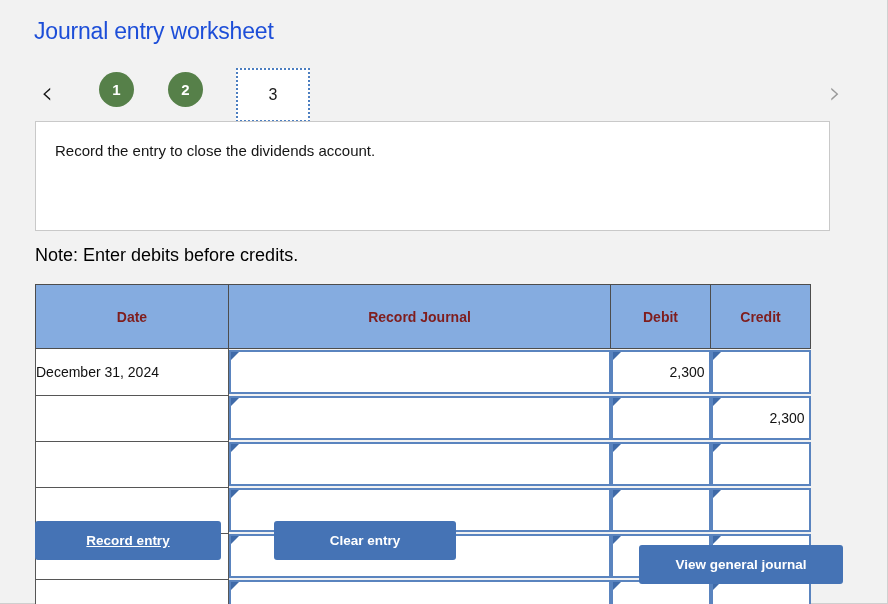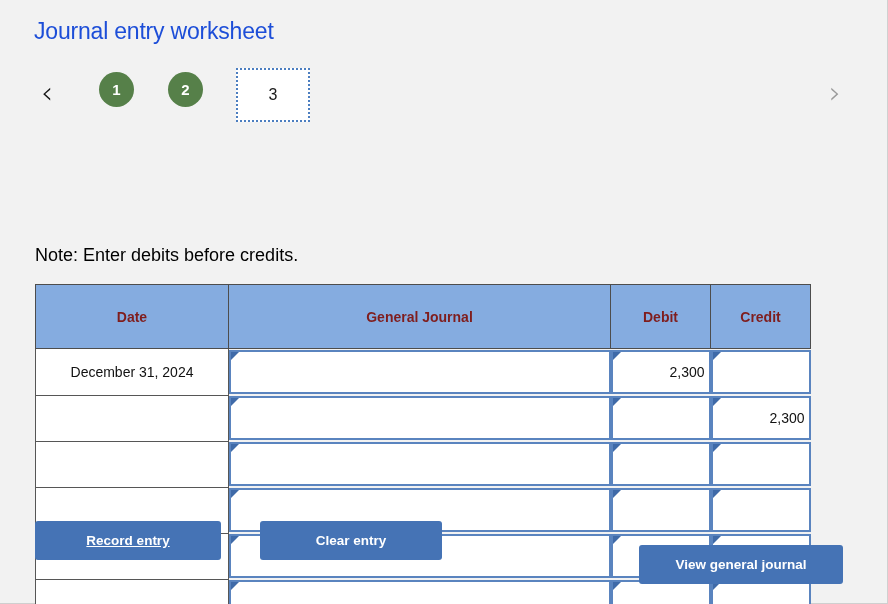--- a/index.html
+++ b/index.html
@@ -136,21 +136,20 @@
     padding: 0;
     background: #ffffff;
     vertical-align: middle;
   }
   .col-date   { width: 193px; }
   .col-gj     { width: 382px; }
   .col-debit  { width: 100px; }
   .col-credit { width: 100px; }
 
   td.date-cell {
-    text-align: center;
     font-size: 14px;
     color: #111111;
   }
   td.field-cell {
     border: none;
     padding: 0;
     background: #f2f2f2;
   }
   .field {
     position: relative;
@@ -186,53 +185,56 @@
     color: #ffffff;
     border: none;
     border-radius: 3px;
     font-family: "Liberation Sans", sans-serif;
     font-size: 13.5px;
     font-weight: bold;
     cursor: pointer;
     padding: 0;
   }
   .btn-record { left: 35px;  top: 521px; width: 186px; text-decoration: underline; }
-  .btn-clear  { left: 260px; top: 521px; width: 182px; }
+  .btn-clear  { left: 274px; top: 521px; width: 182px; }
   .btn-view   { left: 639px; top: 545px; width: 204px; }
 </style>
 </head>
 <body>
 
 <div id="app">
 
   <div class="page-title">Journal entry worksheet</div>
 
   <div class="pager">
     <div class="chev chev-left">‹</div>
     <div class="chev chev-right">›</div>
   </div>
 
   <div class="step-circle step-1">1</div>
   <div class="step-circle step-2">2</div>
   <div class="step-box">3</div>
 
+  <div class="instr-panel">
+    <div class="instr-text">Record the entry to close the dividends account.</div>
+  </div>
 
   <div class="note">Note: Enter debits before credits.</div>
 
   <table class="jtable">
     <colgroup>
       <col class="col-date">
         <col class="col-gj">
         <col class="col-debit">
         <col class="col-credit">
     </colgroup>
     <thead>
       <tr>
         <th>Date</th>
-        <th>General Journal</th>
+        <th>Record Journal</th>
         <th>Debit</th>
         <th>Credit</th>
       </tr>
     </thead>
     <tbody>
       <tr>
         <td class="date-cell">December 31, 2024</td>
         <td class="field-cell">
             <div class="field gj"></div>
           </td>

